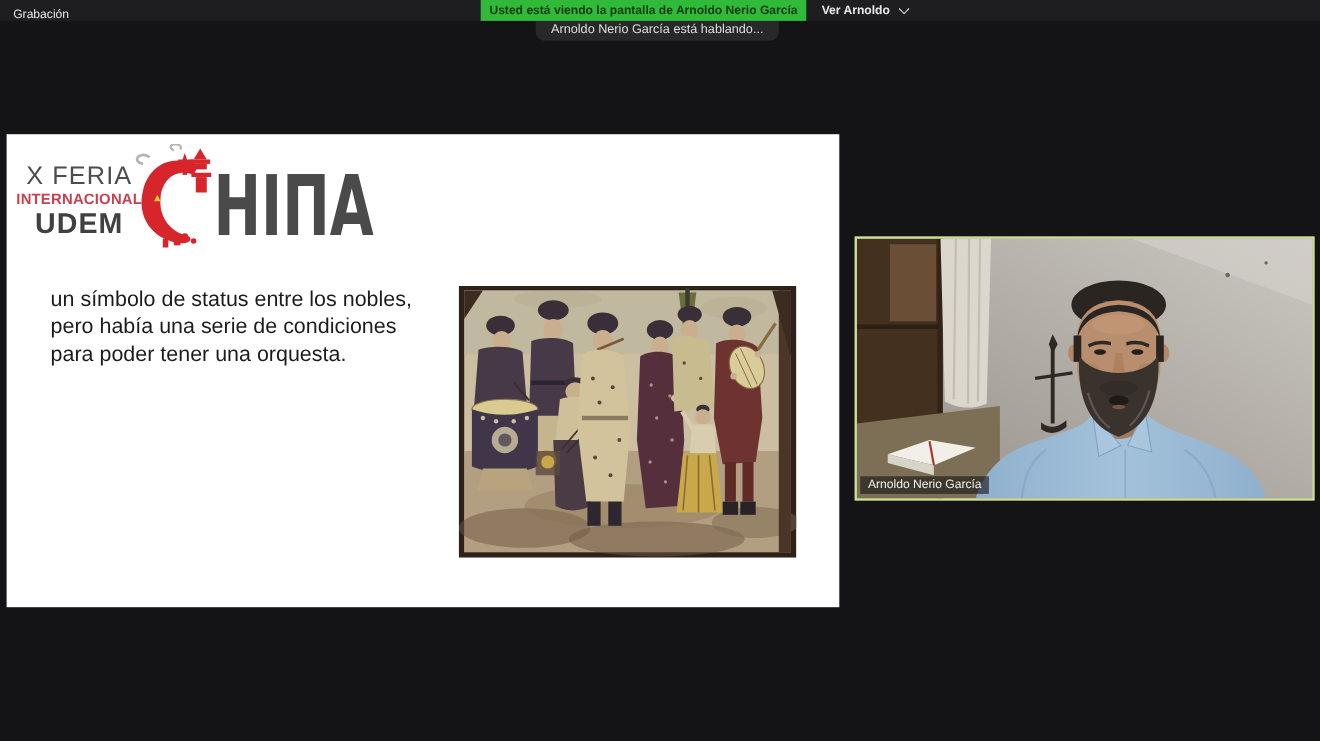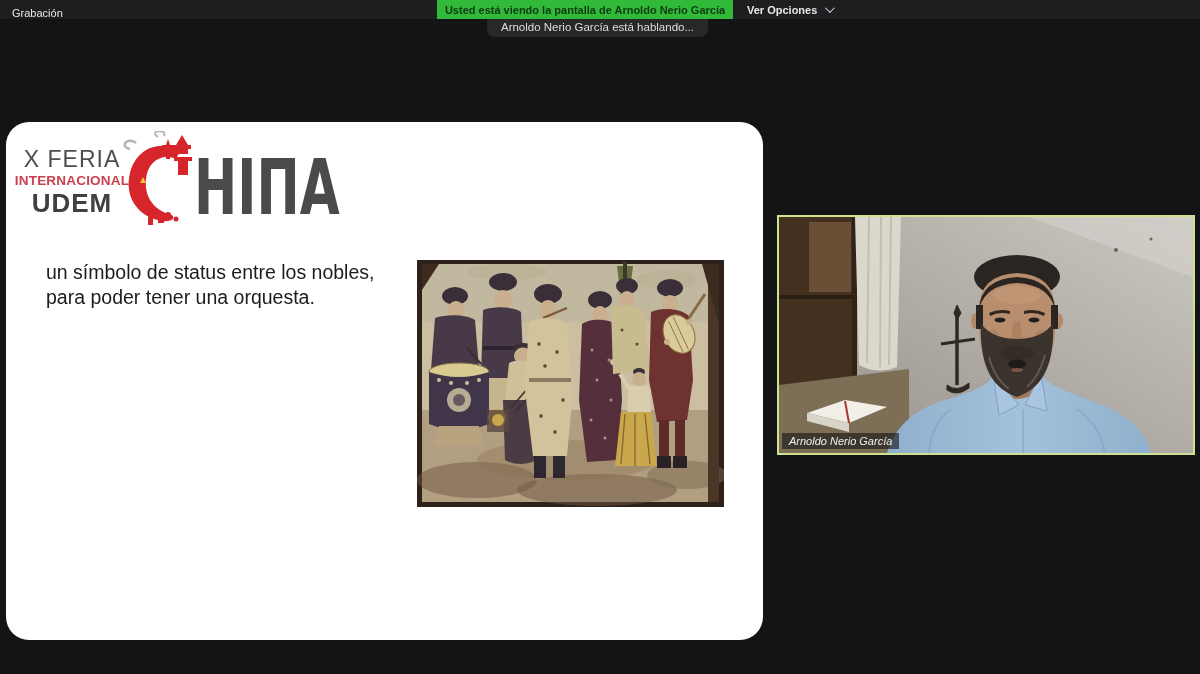--- a/index.html
+++ b/index.html
@@ -22,52 +22,52 @@
     align-items:center;gap:8px;cursor:pointer;z-index:4;}
   .view-options span{color:#e8e8ea;font-size:11px;font-weight:bold;}
   .chev{width:6px;height:6px;border-right:1.5px solid #cfcfd4;border-bottom:1.5px solid #cfcfd4;
     transform:rotate(45deg) translateY(-2px);}
   
   .toast{position:absolute;left:487px;top:0;width:221px;height:37px;background:#28282b;
     border-radius:8px;z-index:2;display:flex;align-items:flex-end;justify-content:center;
     padding-bottom:4px;box-sizing:border-box;}
   .toast span{color:#dededd;font-size:11.5px;white-space:nowrap;}
   
-  .slide{position:absolute;left:6px;top:122px;width:757px;height:518px;background:#ffffff;z-index:1;border-radius:23px;}
+  .slide{position:absolute;left:6px;top:122px;width:757px;height:430px;background:#ffffff;z-index:1;}
   .logo-left{position:absolute;left:8px;top:26px;width:116px;text-align:center;line-height:1;}
   .logo-l1{font-size:23px;color:#4d4d4d;letter-spacing:1px;margin-bottom:3px;}
   .logo-l2{font-size:13.5px;color:#c8414f;font-weight:bold;letter-spacing:.2px;margin-bottom:2px;}
   .logo-l3{font-size:26px;color:#404040;font-weight:bold;letter-spacing:1px;}
   .dragon{position:absolute;left:112px;top:9px;}
   .china-letters{position:absolute;left:188px;top:28px;font-size:76px;font-weight:800;
     color:#4a4a4a;letter-spacing:0px;transform:scaleX(.68);transform-origin:left top;
     font-family:"DejaVu Sans", sans-serif;line-height:1;}
   .para{position:absolute;left:40px;width:368px;color:#1c1c1c;font-size:19.5px;line-height:25px;}
   .p1{top:138px;}
   .p2{top:276px;}
   .mural{position:absolute;left:411px;top:138px;width:307px;height:247px;}
   
   .video{position:absolute;left:777px;top:215px;width:414px;height:236px;
-    border:2px solid #cde18f;z-index:1;background:#9b968e;font-style:italic;}
+    border:2px solid #cde18f;z-index:1;background:#9b968e;}
   .name-tag{position:absolute;left:3px;bottom:4px;background:rgba(22,22,22,.62);
     color:#f0f0f0;font-size:11px;padding:2px 7px;white-space:nowrap;}
 </style>
 </head>
 <body>
 
 <div class="topbar">
   <div class="rec">
     <div class="rec-dot"></div>
     <span class="rec-label">Grabación</span>
   </div>
   <div class="share-banner">
     <span>Usted está viendo la pantalla de Arnoldo Nerio García</span>
   </div>
   <div class="view-options">
-    <span>Ver Opciones</span>
+    <span>Ver Arnoldo</span>
     <div class="chev"></div>
   </div>
 </div>
 
 <div class="toast">
   <span>Arnoldo Nerio García está hablando...</span>
 </div>
 
 <div class="slide">
 
@@ -92,20 +92,21 @@
     <circle cx="50" cy="84" r="3" fill="#d6252b"></circle>
     <circle cx="58" cy="88" r="2.5" fill="#d6252b"></circle>
     <rect x="40" y="82" width="6" height="10" fill="#d6252b"></rect>
     <rect x="30" y="86" width="5" height="8" fill="#d6252b"></rect>
   </svg>
 
   <div class="china-letters">HIΠA</div>
 
   <div class="para p1">
     <div>un símbolo de status entre los nobles,</div>
+    <div>pero había una serie de condiciones</div>
     <div>para poder tener una orquesta.</div>
   </div>
 
   <svg class="mural" viewBox="0 0 307 247">
     <rect x="0" y="0" width="307" height="247" fill="#2e211a"></rect>
     <rect x="5" y="4" width="297" height="238" fill="#cbbea1"></rect>
     <rect x="5" y="4" width="297" height="58" fill="#b8b49e" opacity=".55"></rect>
     <rect x="5" y="150" width="297" height="92" fill="#a1896b" opacity=".6"></rect>
     <ellipse cx="60" cy="220" rx="60" ry="18" fill="#6d5844" opacity=".5"></ellipse>
     <ellipse cx="180" cy="230" rx="80" ry="16" fill="#6d5844" opacity=".5"></ellipse>

